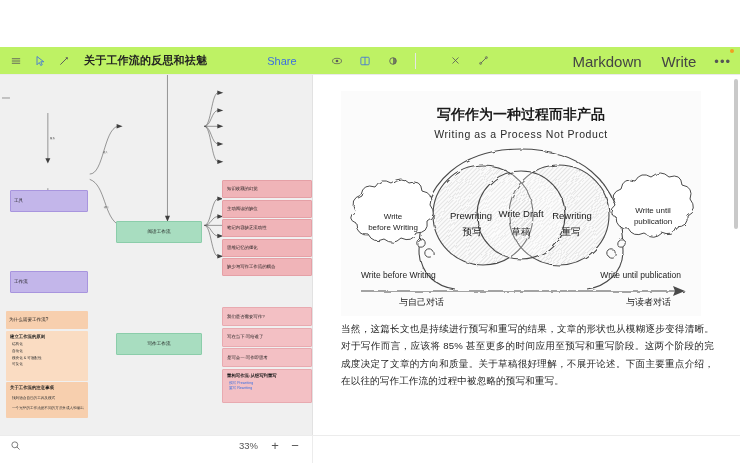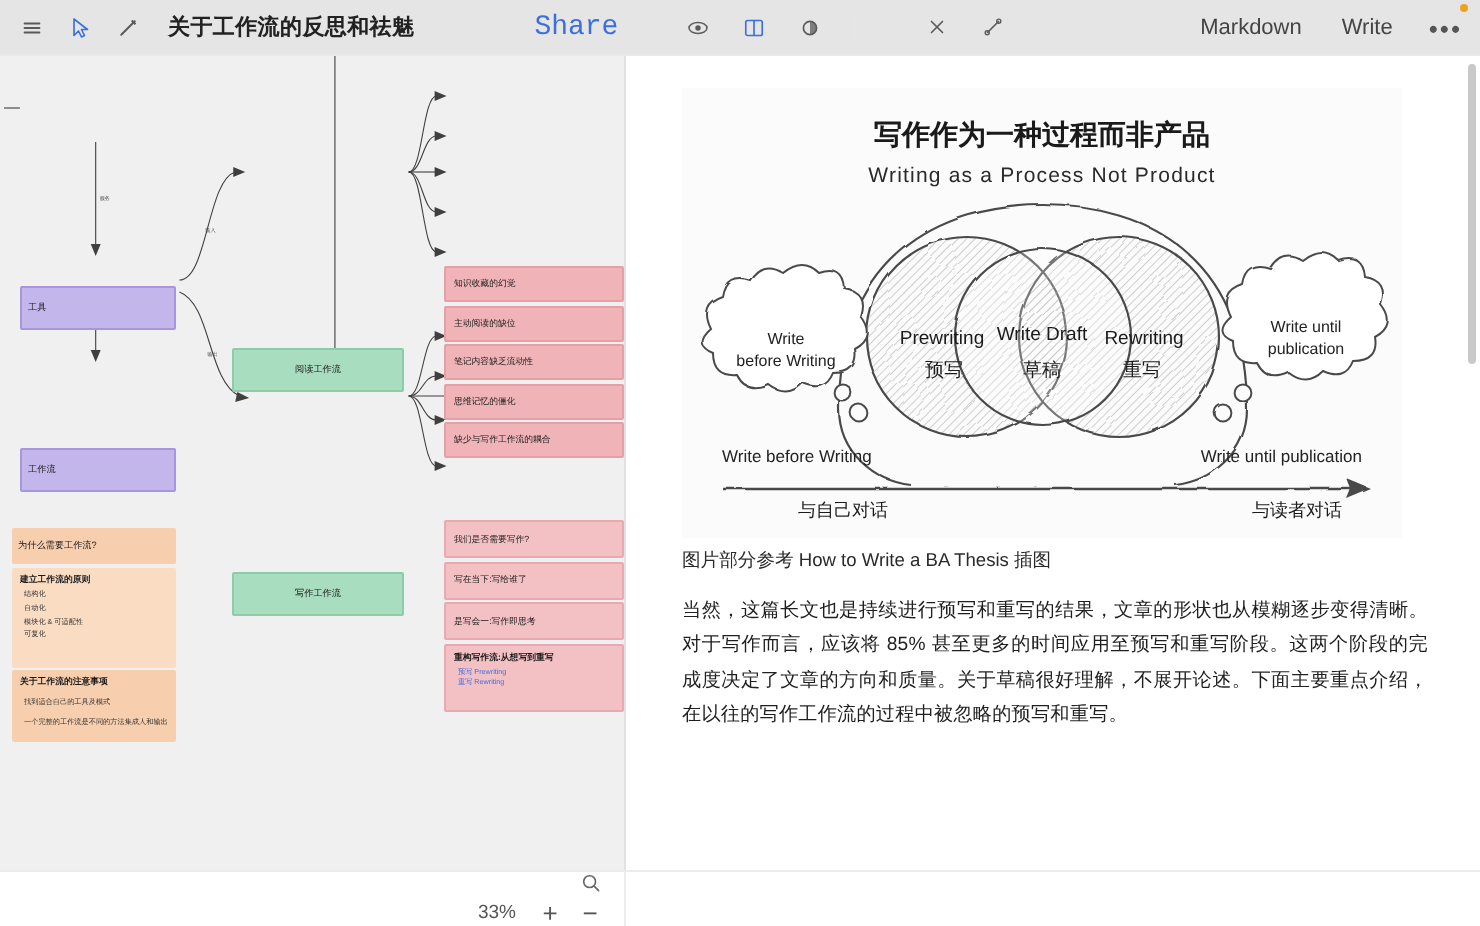--- a/index.html
+++ b/index.html
@@ -10,53 +10,54 @@
     font-family: "Liberation Sans", "DejaVu Sans", sans-serif;
     -webkit-font-smoothing: antialiased;
   }
 
   
   .app { position: relative; width: 740px; height: 463px; display: flex; flex-direction: column; }
 
   
   .toolbar {
     height: 28px; min-height: 28px;
-    background: #e5e5e5;
+    background: #bef264;
     border-bottom: 1px solid #eaeaea;
     display: flex; align-items: center;
     position: relative;
     z-index: 20;
+    margin-top: 47px;
   }
   .tb-left { display: flex; align-items: center; gap: 0px; padding-left: 4px; }
   .tb-btn {
     width: 24px; height: 24px;
     display: flex; align-items: center; justify-content: center;
     border-radius: 4px;
     cursor: pointer;
     color: #5a5a5a;
   }
   .tb-btn.accent { color: #3b6fe0; }
   .doc-title {
     font-size: 11px; font-weight: bold; color: #222;
     margin-left: 8px; white-space: nowrap;
     letter-spacing: .2px;
   }
   .tb-mid { display: flex; align-items: center; gap: 6px; margin-left: 56px; }
   .share-link {
-    font-size: 14px; color: #3b6fe0; cursor: pointer; font-weight: 500;
-    padding: 2px 4px; border-radius: 3px; font-family: Liberation Mono, monospace;
+    font-size: 11px; color: #3b6fe0; cursor: pointer; font-weight: 500;
+    padding: 2px 4px; border-radius: 3px;
   }
   .tb-icons { display: flex; align-items: center; gap: 4px; margin-left: 18px; }
   .tb-right-divider { width: 1px; height: 16px; background: #e6e6e6; margin: 0 4px; }
   .tb-far-right {
     position: absolute; right: 6px; top: 0; height: 28px;
     display: flex; align-items: center; gap: 10px;
   }
   .tb-text-btn {
-    font-size: 11px; color: #444; cursor: pointer;
+    font-size: 15px; color: #444; cursor: pointer;
     padding: 3px 5px; border-radius: 3px;
   }
   .dots-btn {
     font-size: 13px; color: #555; cursor: pointer; letter-spacing: 1px;
     padding: 0 3px; position: relative; line-height: 1;
   }
   .dot-badge {
     position: absolute; top: -6px; right: 0px;
     width: 4px; height: 4px; border-radius: 50%;
     background: #f0a020;
@@ -168,21 +169,21 @@
     position: relative;
   }
   .zoom-val { font-size: 9.5px; color: #555; font-weight: 500; margin-right: 6px; }
   .zbtn {
     width: 18px; height: 18px; display: flex; align-items: center; justify-content: center;
     font-size: 13px; color: #555; cursor: pointer; border-radius: 3px; line-height: 1;
   }
   .search-ic { width: 18px; height: 18px; display:flex; align-items:center; justify-content:center; cursor:pointer; border-radius:3px; color:#666;}
   
   .bottombar-row { display:flex; width:100%; height:100%; align-items:center; }
-  .bb-canvas-zone { width:313px; min-width:313px; display:flex; align-items:flex-end; justify-content:space-between; padding:0 8px 0 6px; height:100%; border-right:1px solid #ececec;flex-direction:column;}
+  .bb-canvas-zone { width:313px; min-width:313px; display:flex; align-items:flex-start; justify-content:space-between; padding:0 8px 0 6px; height:100%; border-right:1px solid #ececec;}
   .bb-doc-zone { flex:1; }
   .bb-zoom-group { display:flex; align-items:center; gap:2px; }
 </style>
 </head>
 <body>
 
 <div class="app">
 
   <div class="toolbar">
     <div class="tb-left">
@@ -440,21 +441,20 @@
             <text x="340" y="187" text-anchor="end" font-size="8.5" fill="#222" font-family="'Liberation Sans',sans-serif">Write until publication</text>
             <g filter="url(#rough)">
               <line x1="20" y1="200" x2="336" y2="200" stroke="#4a4a4a" stroke-width="1.2"></line>
               <polygon points="344,200 332,195 334,200 332,205" fill="#4a4a4a"></polygon>
             </g>
             <text x="58" y="214" font-size="9" fill="#1a1a1a" font-family="'Liberation Sans',sans-serif">与自己对话</text>
             <text x="330" y="214" text-anchor="end" font-size="9" fill="#1a1a1a" font-family="'Liberation Sans',sans-serif">与读者对话</text>
           </svg>
         </div>
 
-        <div class="caption">图片部分参考 How to Write a BA Thesis 插图</div>
 
         <p class="para">
           <span>当然，这篇长文也是持续进行预写和重写的结果，文章的形状也从模糊逐步变得清晰。对于写作而言，应该将 85% 甚至更多的时间应用至预写和重写阶段。这两个阶段的完成度决定了文章的方向和质量。关于草稿很好理解，不展开论述。下面主要重点介绍，在以往的写作工作流的过程中被忽略的预写和重写。</span>
         </p>
 
       </div>
       <div class="doc-scrollbar"></div>
     </div>
   </div>
 

